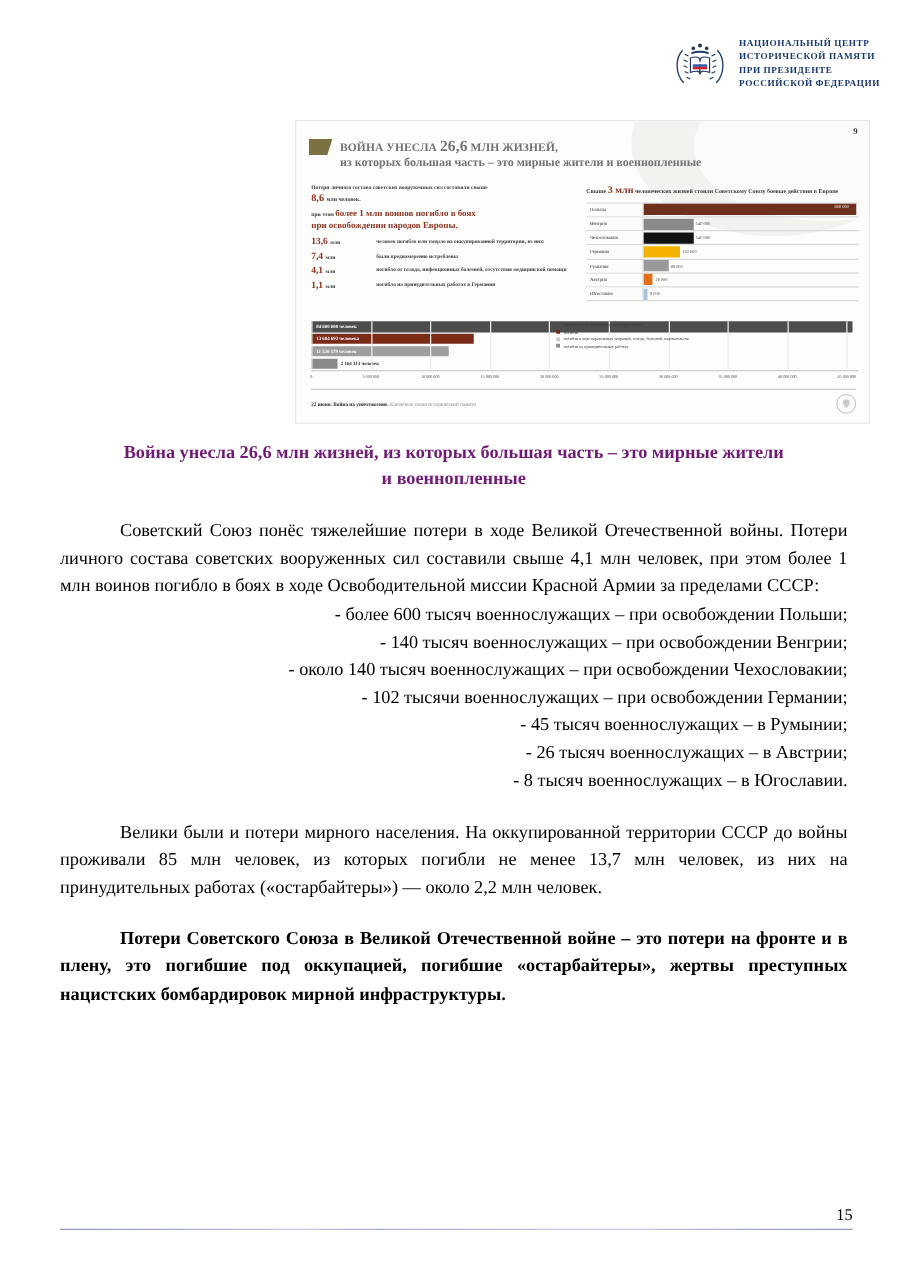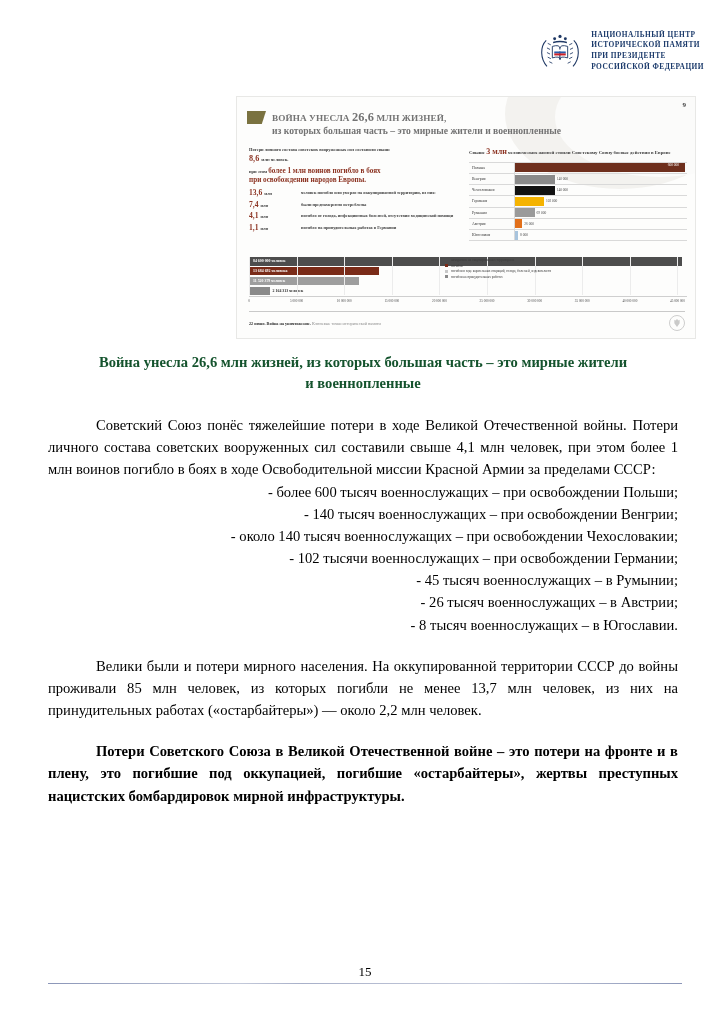--- a/index.html
+++ b/index.html
@@ -325,21 +325,21 @@
     clip-path: polygon(50% 0, 72% 18%, 88% 10%, 88% 52%, 50% 100%, 12% 52%, 12% 10%, 28% 18%);
   }
 
   
   .doc-heading {
     position: absolute;
     left: 96px;
     top: 352px;
     width: 534px;
     text-align: center;
-    color: #14532d;
+    color: #701a75;
     font-weight: bold;
     font-size: 14.6px;
     line-height: 1.42;
     font-family: "Liberation Serif", "DejaVu Serif", serif;
   }
 
   .doc-body {
     position: absolute;
     left: 48px;
     top: 414px;
@@ -362,21 +362,21 @@
   }
   .gap { height: 19px; }
 
   .page-footer {
     position: absolute;
     left: 48px;
     right: 44px;
     bottom: 40px;
   }
   .page-number {
-    text-align: center;
+    text-align: right;
     font-size: 13px;
     padding-bottom: 3px;
   }
   .footer-rule {
     height: 1px;
     background: linear-gradient(to right, #8b96b8 0%, #c3c9da 30%, #a8b0c9 40%, #c8cddd 70%, #8b96b8 100%);
   }
 </style>
 </head>
 <body>

